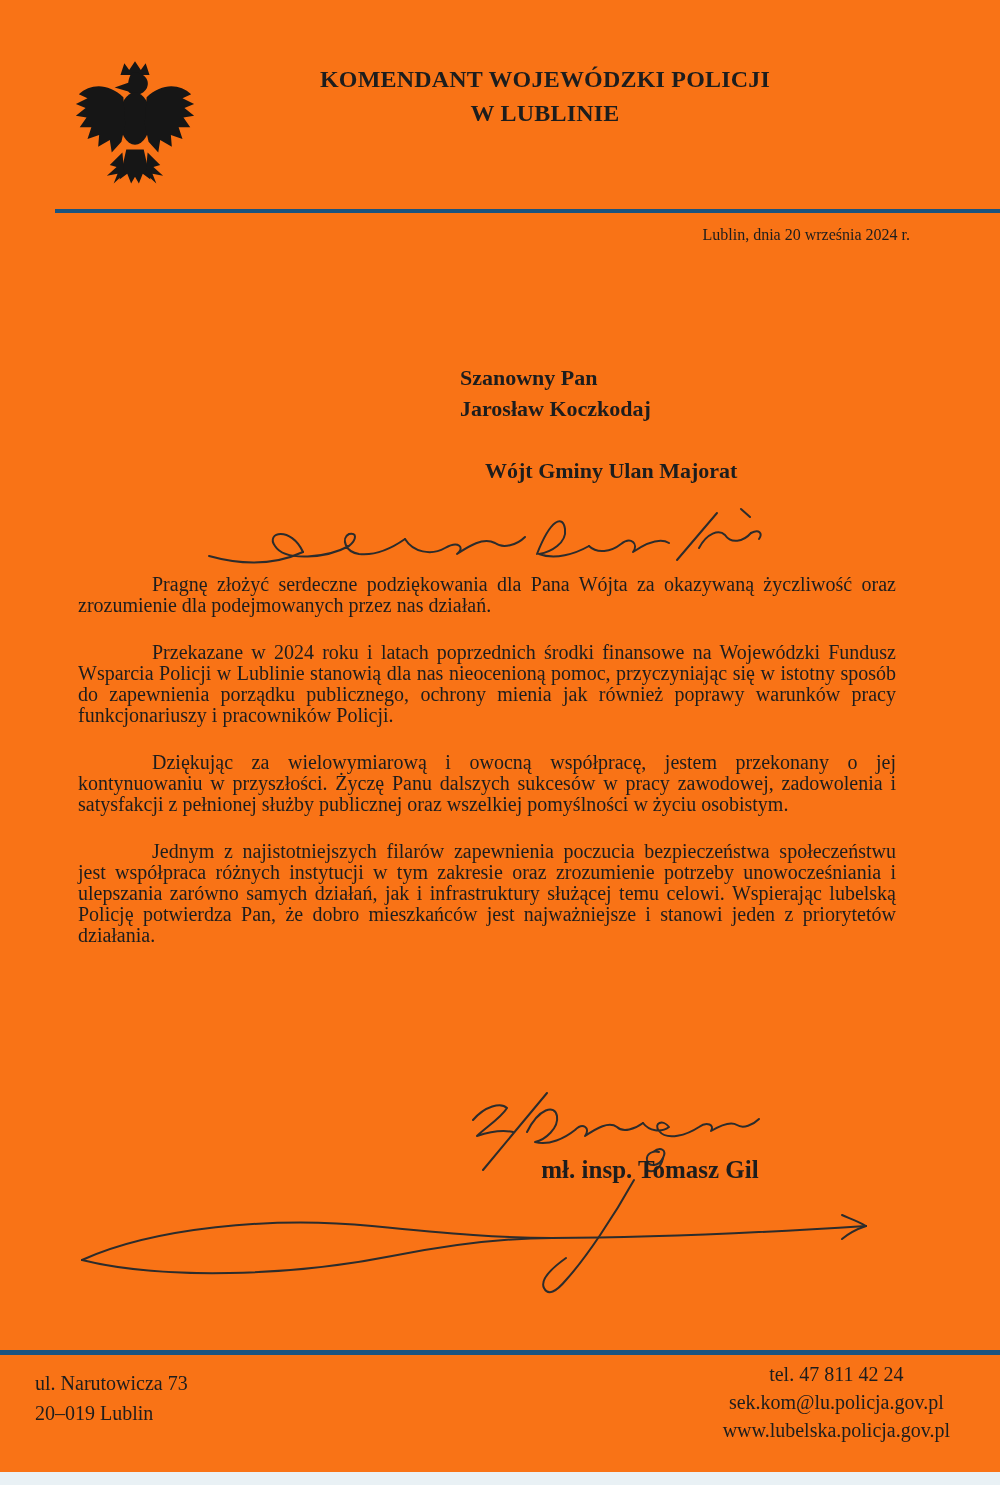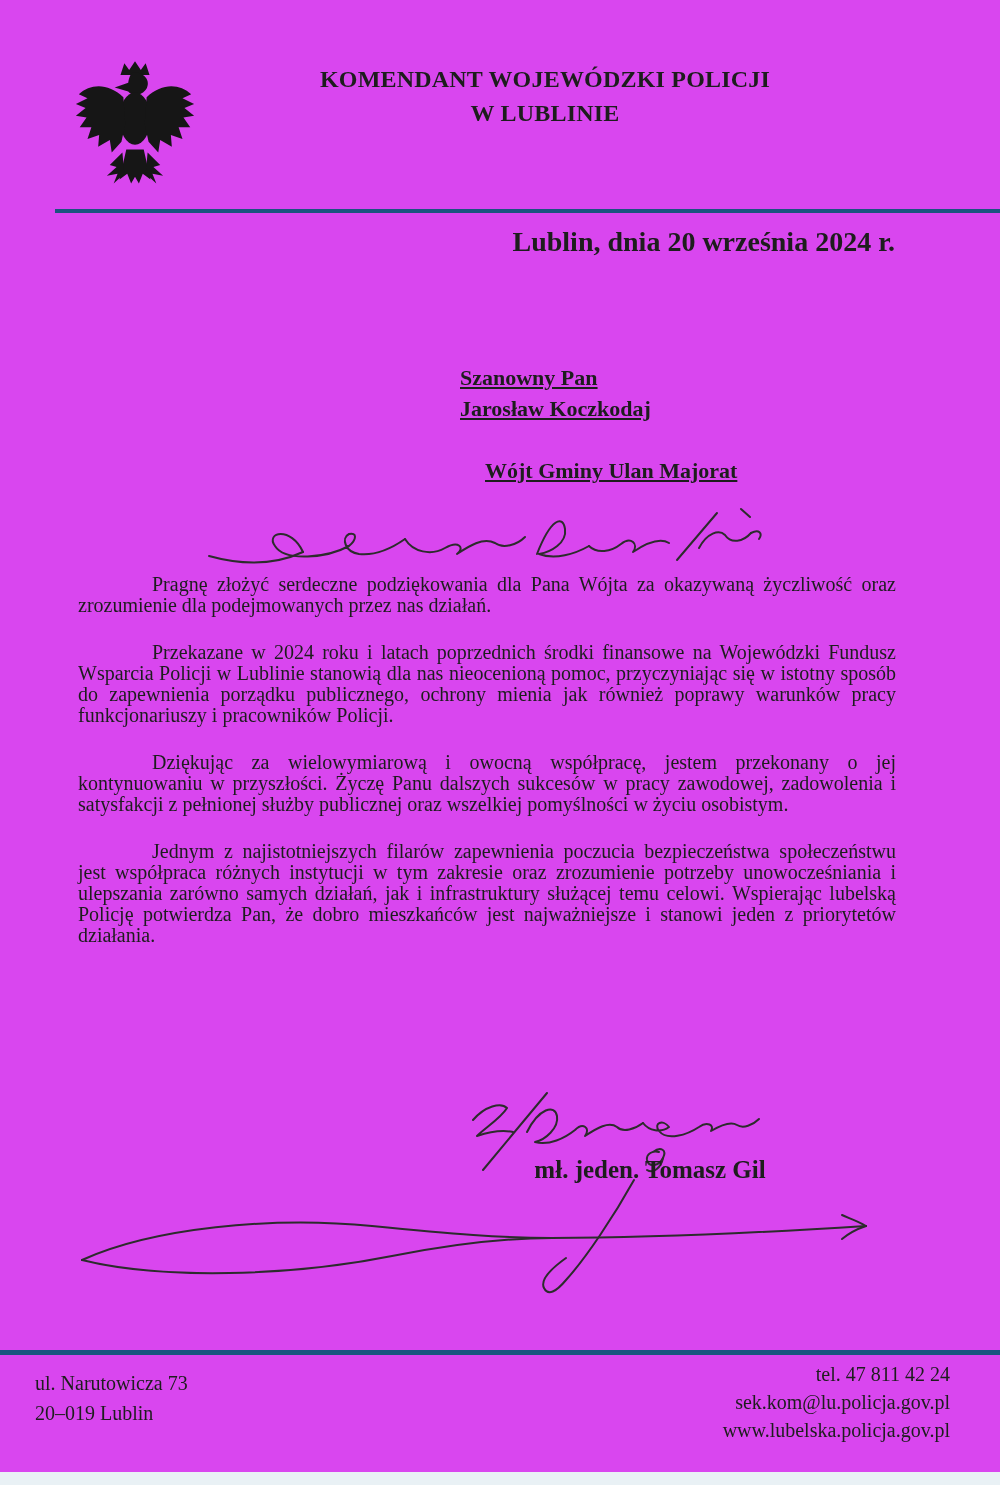--- a/index.html
+++ b/index.html
@@ -1,55 +1,55 @@
 <!DOCTYPE html>
 <html><head>
 <meta charset="utf-8">
 <style>
   html,body{margin:0;padding:0;background:#cfd2d4;}
   .page{
     position:relative;width:1000px;height:1485px;margin:0 auto;
-    background:#d946ef;overflow:hidden;
+    background:#f97316;overflow:hidden;
     font-family:"Liberation Serif","DejaVu Serif",serif;
     color:#1d1d1d;
   }
   .letterhead-title{
     position:absolute;left:240px;top:62px;width:610px;text-align:center;
     font-weight:bold;line-height:34px;letter-spacing:.2px;
   }
   .letterhead-title .l1{font-size:24px;}
   .letterhead-title .l2{font-size:24px;}
   .emblem{position:absolute;left:72px;top:56px;width:126px;height:160px;}
   .rule{position:absolute;background:#1b5480;}
   .rule.top{left:55px;top:209px;width:945px;height:4px;}
   .rule.bottom{left:0;top:1350px;width:1000px;height:5px;}
   .dateline{
-    position:absolute;right:105px;top:226px;font-size:28px;font-weight:bold;
+    position:absolute;right:90px;top:226px;font-size:16px;
   }
   .recipient{
-    position:absolute;left:460px;top:362px;font-size:22px;font-weight:bold;line-height:31px;text-decoration:underline;
+    position:absolute;left:460px;top:362px;font-size:22px;font-weight:bold;line-height:31px;
   }
   .recipient .position{margin-top:31px;margin-left:25px;}
   .hand-greeting{position:absolute;left:205px;top:506px;width:560px;height:75px;}
   .body-text{
     position:absolute;left:78px;top:574px;width:818px;
     font-size:20px;line-height:21px;text-align:justify;
   }
   .body-text p{margin:0 0 26px 0;text-indent:74px;}
   .hand-closing{position:absolute;left:455px;top:1090px;width:350px;height:85px;}
   .signatory{
     position:absolute;left:450px;top:1156px;width:400px;text-align:center;
     font-size:25px;font-weight:bold;
   }
   .flourish{position:absolute;left:72px;top:1178px;width:816px;height:122px;}
   .footer-left{
     position:absolute;left:35px;top:1368px;font-size:20px;line-height:30px;
   }
   .footer-right{
-    position:absolute;right:50px;top:1360px;font-size:20px;line-height:28px;text-align:right;
+    position:absolute;right:50px;top:1360px;font-size:20px;line-height:28px;text-align:center;
   }
   .scan-edge{position:absolute;left:0;bottom:0;width:1000px;height:13px;background:#e9f1f5;}
   svg{display:block;}
 </style>
 </head>
 <body>
 
 <div class="page">
 
   <svg class="emblem" viewBox="0 0 130 160" xmlns="http://www.w3.org/2000/svg">
@@ -101,21 +101,21 @@
 
   <svg class="hand-closing" viewBox="0 0 350 85" fill="none" stroke="#2c2c2c" stroke-width="2" stroke-linecap="round" stroke-linejoin="round">
     <path d="M18,30 C30,16 46,12 52,18 C46,28 30,38 22,46 C34,42 48,40 58,42"></path>
     <path d="M92,3 L28,80"></path>
     <path d="M72,42 C84,18 100,14 102,26 C104,38 90,50 80,52 C94,56 110,48 120,40 C128,32 136,38 130,46 C142,38 154,31 162,37 C168,43 180,39 188,33"></path>
     <path d="M188,33 C194,41 206,43 214,37 C208,29 198,33 204,41 C212,51 232,45 244,37 C252,31 260,35 256,41 C266,35 276,31 282,35 C288,39 298,35 304,29"></path>
     <path d="M198,62 C206,56 212,60 208,68 C204,76 194,78 192,70 C191,64 198,60 204,62"></path>
     <path d="M208,68 C206,78 198,84 192,80"></path>
   </svg>
 
-  <div class="signatory">mł. jeden. Tomasz Gil</div>
+  <div class="signatory">mł. insp. Tomasz Gil</div>
 
   <svg class="flourish" viewBox="0 0 816 122" fill="none" stroke="#2c2c2c" stroke-width="2" stroke-linecap="round" stroke-linejoin="round">
     <path d="M10,82 C80,50 200,38 300,48 C380,56 430,60 480,60 C590,60 700,54 794,48"></path>
     <path d="M10,82 C90,102 220,98 320,78 C380,66 432,60 480,60"></path>
     <path d="M794,48 C784,42 776,40 770,37"></path>
     <path d="M794,48 C782,52 776,56 770,61"></path>
     <path d="M562,2 C542,38 514,80 494,102 C484,114 476,118 472,110 C468,102 480,90 494,80"></path>
   </svg>
 
   <div class="rule bottom"></div>

